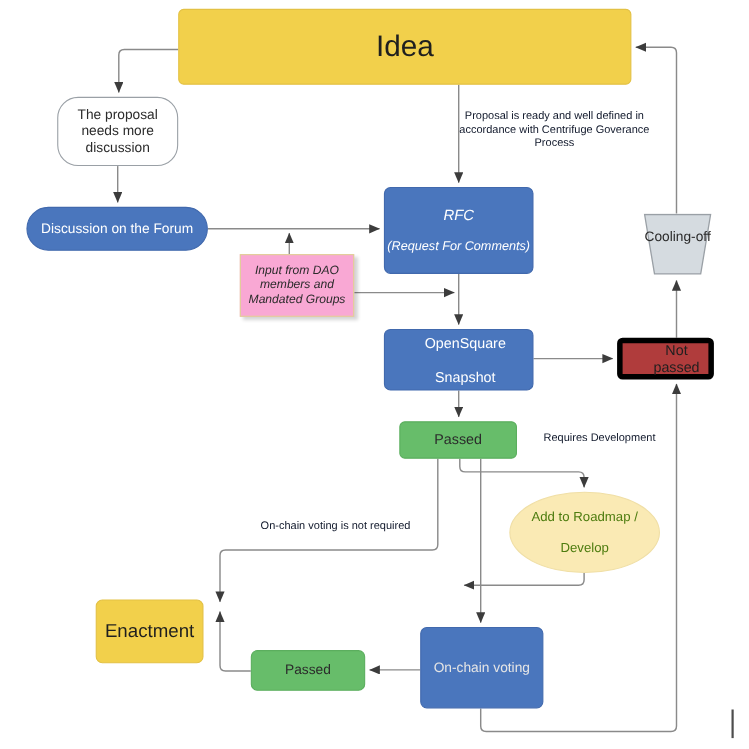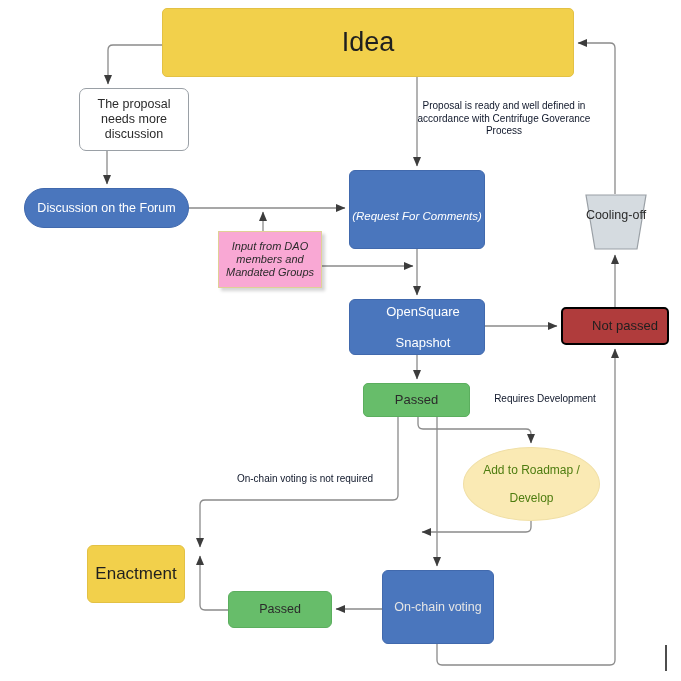--- a/index.html
+++ b/index.html
@@ -3,28 +3,28 @@
 <meta charset="utf-8">
 <style>
   html,body{margin:0;padding:0;background:#ffffff;}
   body{font-family:"Liberation Sans", sans-serif;}
   #stage{position:relative;width:681px;height:681px;background:#ffffff;overflow:hidden;}
   #edges{position:absolute;left:0;top:0;width:681px;height:681px;}
   .node{position:absolute;box-sizing:border-box;display:flex;align-items:center;justify-content:center;text-align:center;line-height:1.18;}
   .node span{display:block;width:100%;}
 
   .n-idea{left:162px;top:8px;width:412px;height:69px;background:#f2d04b;border:1px solid #e3c144;border-radius:5px;font-size:27px;color:#1f1f1f;text-align:center;}
-  .n-discussion-note{left:52px;top:88px;width:110px;height:63px;background:#ffffff;border:1px solid #9aa0a6;border-radius:7px;font-size:12.5px;color:#2b2b2b;margin-left:27px;}
+  .n-discussion-note{left:52px;top:88px;width:110px;height:63px;background:#ffffff;border:1px solid #9aa0a6;border-radius:19px;font-size:12.5px;color:#2b2b2b;}
   .n-forum{left:24px;top:188px;width:165px;height:40px;background:#4a76bd;border:1px solid #4169ad;border-radius:20px;font-size:12.5px;color:#ffffff;}
   .n-rfc{left:349px;top:170px;width:136px;height:79px;background:#4a76bd;border:1px solid #4169ad;border-radius:6px;font-size:12px;color:#ffffff;font-style:italic;}
   .n-rfc .l1{font-size:13.5px;}
   .n-rfc .l2{font-size:11.5px;}
   .n-input{left:218px;top:231px;width:104px;height:57px;background:#f9a8d4;border:1px solid #e0d096;font-size:11px;color:#2b2b2b;font-style:italic;box-shadow:3px 3px 3px rgba(0,0,0,0.17);}
   .n-snapshot{left:349px;top:299px;width:136px;height:56px;background:#4a76bd;border:1px solid #4169ad;border-radius:6px;font-size:13px;color:#ffffff;padding-left:12px;}
-  .n-notpassed{left:561px;top:307px;width:108px;height:38px;background:#b03c3c;border:2px solid #000000;border-radius:5px;font-size:13px;color:#1f1f1f;padding-left:20px;}
+  .n-notpassed{left:561px;top:307px;width:88px;height:38px;background:#b03c3c;border:5px solid #000000;border-radius:5px;font-size:13px;color:#1f1f1f;padding-left:20px;}
   .n-passed-top{left:363px;top:383px;width:107px;height:34px;background:#67bd6a;border:1px solid #5bae5e;border-radius:5px;font-size:13px;color:#2b2b2b;}
   .n-roadmap{left:463px;top:447px;width:137px;height:74px;background:#faeab4;border:1px solid #f0dfa6;border-radius:50%;font-size:12px;color:#4d7c0f;}
   .n-onchain{left:382px;top:570px;width:112px;height:74px;background:#4a76bd;border:1px solid #4169ad;border-radius:6px;font-size:12.5px;color:#e5e5e5;}
   .n-passed-bot{left:228px;top:591px;width:104px;height:37px;background:#67bd6a;border:1px solid #5bae5e;border-radius:6px;font-size:12.5px;color:#2b2b2b;}
   .n-enactment{left:87px;top:522px;width:98px;height:58px;background:#f2d04b;border:1px solid #e3c144;border-radius:6px;font-size:17px;color:#1f1f1f;margin-top:23px;}
 
   .cooling{position:absolute;left:578px;top:194px;width:76px;height:56px;}
   .cooling .lbl{position:absolute;left:0;top:14px;width:76px;text-align:center;font-size:12.5px;color:#2b2b2b;}
 
   .elabel{position:absolute;font-size:10px;color:#0f172a;text-align:center;line-height:1.25;}
@@ -91,21 +91,21 @@
   <div class="node n-discussion-note">
     <span>The proposal needs more discussion</span>
   </div>
 
   <div class="node n-forum">
     <span>Discussion on the Forum</span>
   </div>
 
   <div class="node n-rfc">
     <span>
-      <br>
+      <span class="l1">RFC</span><br>
       <span class="l2">(Request For Comments)</span>
     </span>
   </div>
 
   <div class="node n-input">
     <span>Input from DAO members and Mandated Groups</span>
   </div>
 
   <div class="node n-snapshot">
     <span>

